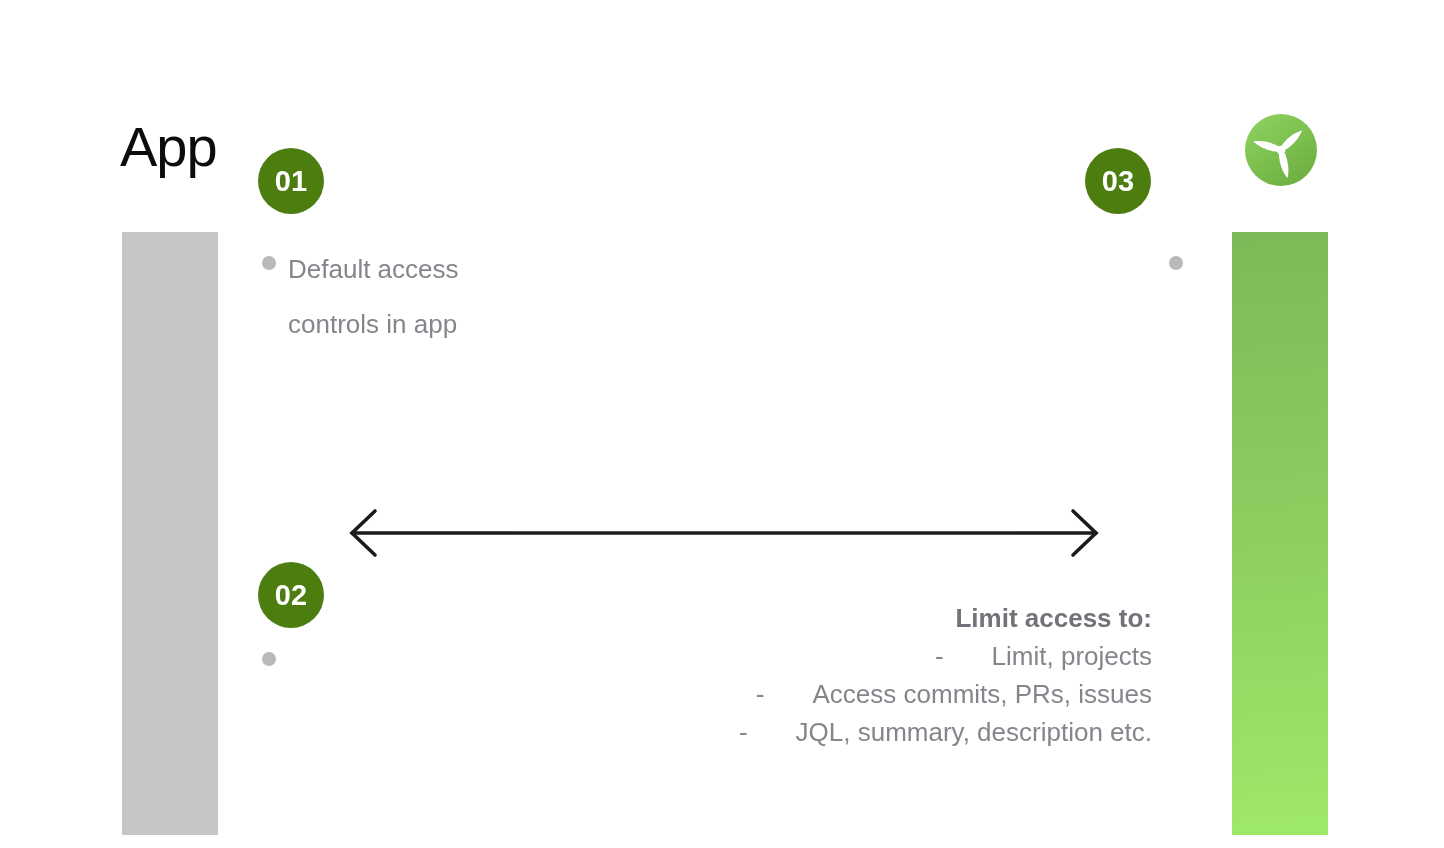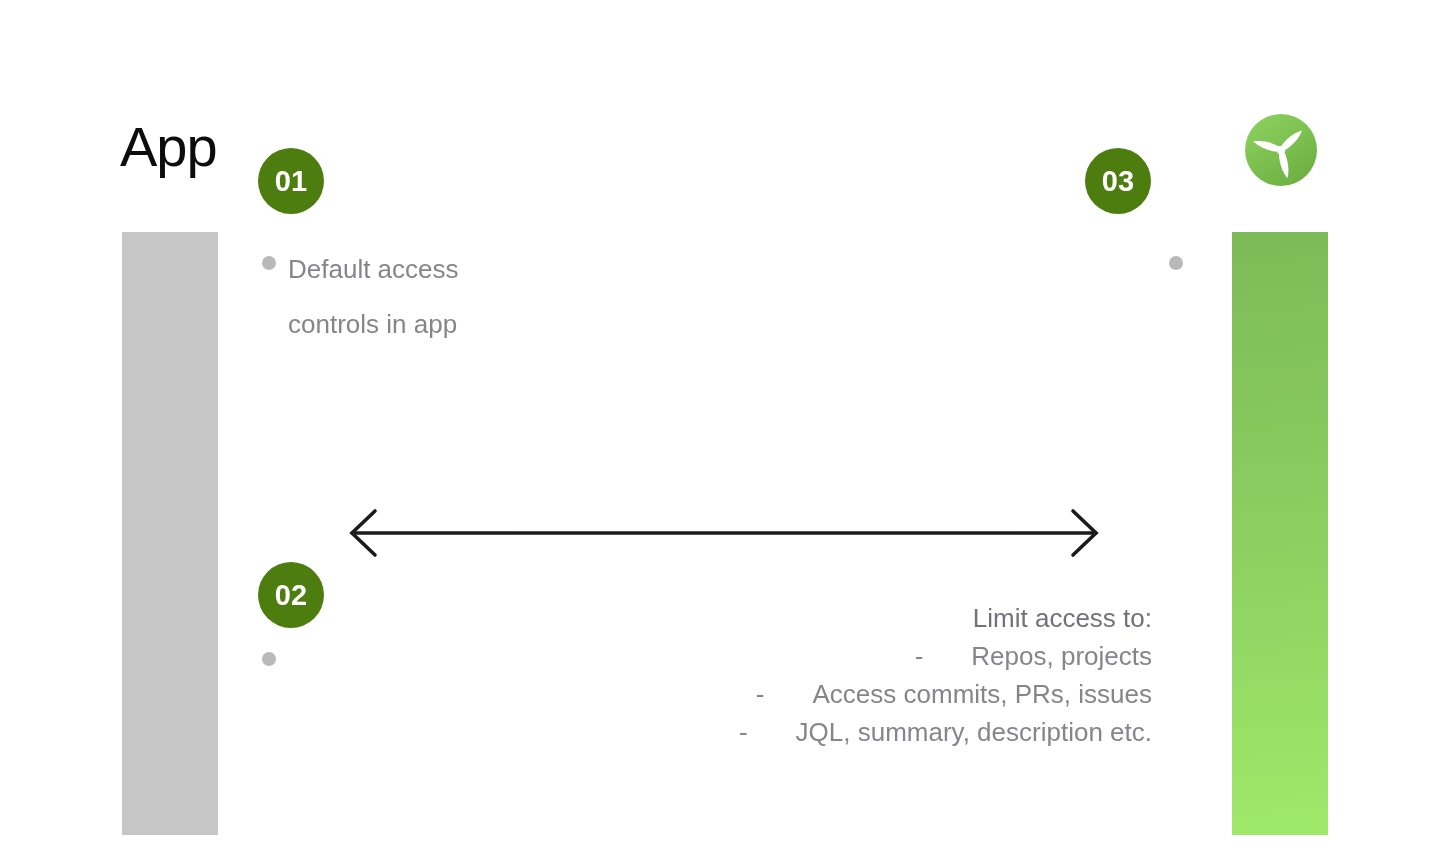--- a/index.html
+++ b/index.html
@@ -83,21 +83,21 @@
     position: absolute;
     left: 600px;
     top: 599px;
     width: 552px;
     text-align: right;
     font-size: 26px;
     line-height: 38px;
     color: #85858c;
   }
   .limit-heading {
-    font-weight: normal;
+    font-weight: bold;
     color: #72727b;
   }
   .limit-item .dash {
     display: inline-block;
     margin-right: 48px;
   }
 </style>
 </head>
 <body>
 
@@ -143,21 +143,21 @@
         <line x1="6" y1="30" x2="750" y2="30"></line>
         <polyline points="29,8 6,30 29,52"></polyline>
         <polyline points="727,8 750,30 727,52"></polyline>
       </g>
     </svg>
   </div>
 
   <div class="limit-block">
     <div class="limit-heading">Limit access to:</div>
     <div class="limit-item">
-      <span class="dash">-</span><span>Repos, projects</span>
+      <span class="dash">-</span><span>Limit, projects</span>
     </div>
     <div class="limit-item">
       <span class="dash">-</span><span>Access commits, PRs, issues</span>
     </div>
     <div class="limit-item">
       <span class="dash">-</span><span>JQL, summary, description etc.</span>
     </div>
   </div>
 
 </div>

